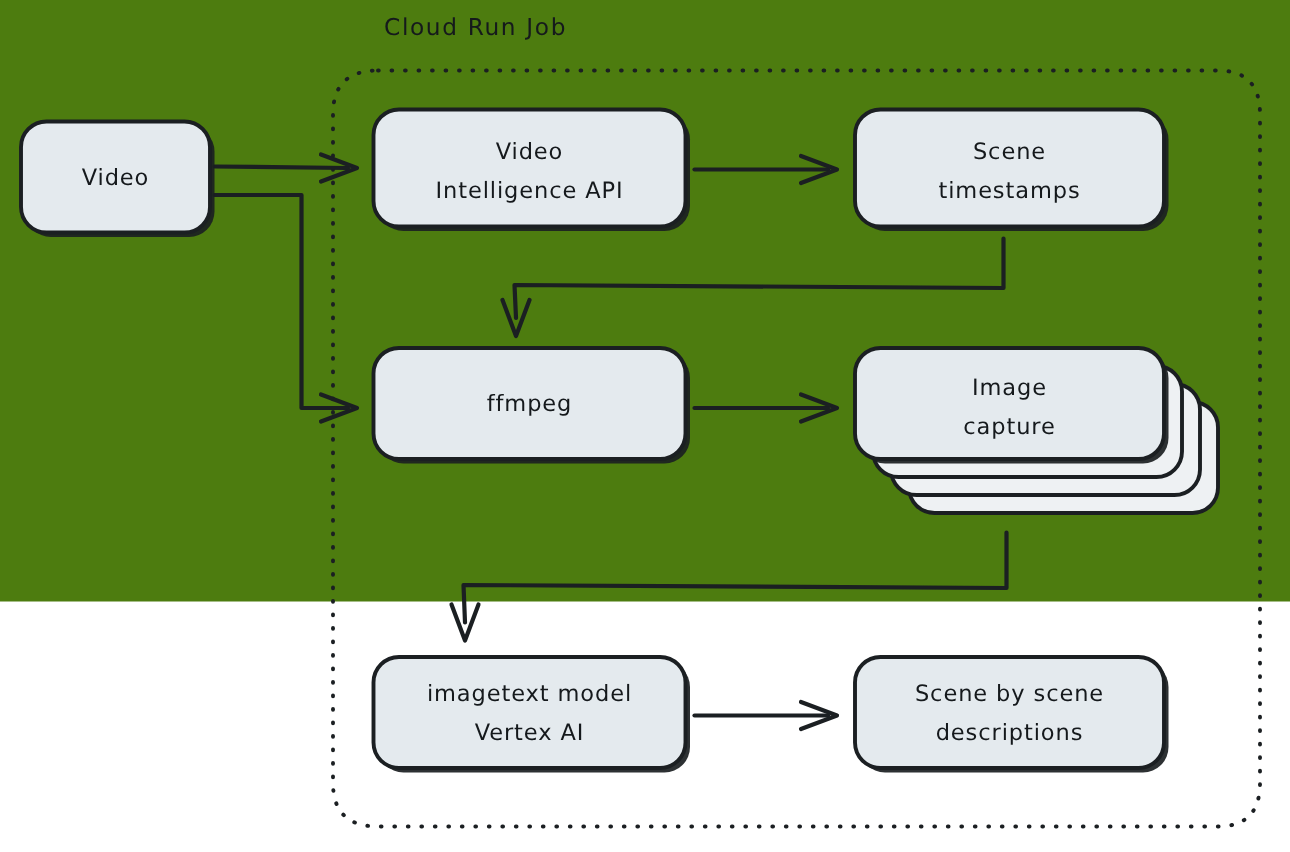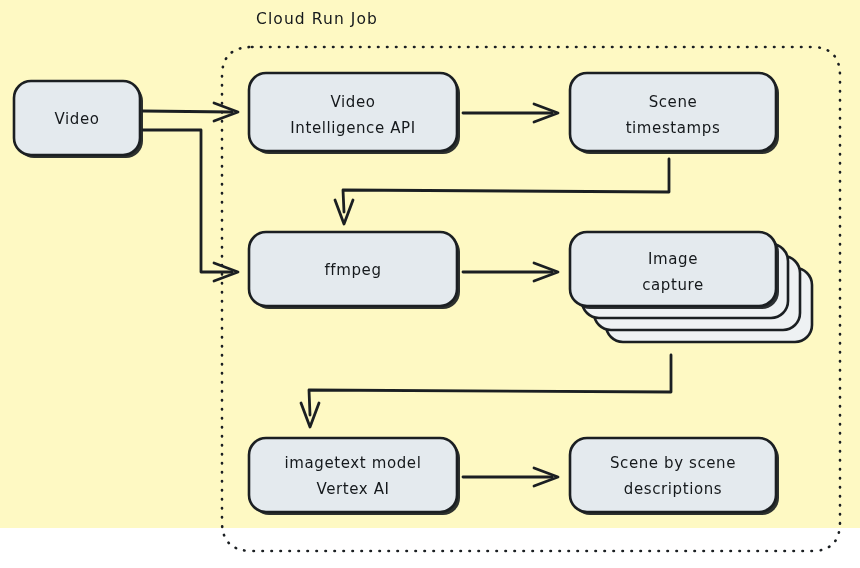--- a/index.html
+++ b/index.html
@@ -9,22 +9,22 @@
   }
   body {
     width: 860px;
     height: 568px;
     overflow: hidden;
     font-family: "DejaVu Sans", sans-serif;
   }
   #diagram-root {
     position: relative;
     width: 860px;
-    height: 528px;
-    background: #fef9c3;
+    height: 401px;
+    background: #4d7c0f;
     text-decoration: underline;
   }
   svg.canvas {
     position: absolute;
     left: 0;
     top: 0;
     width: 860px;
     height: 568px;
     display: block;
   }

